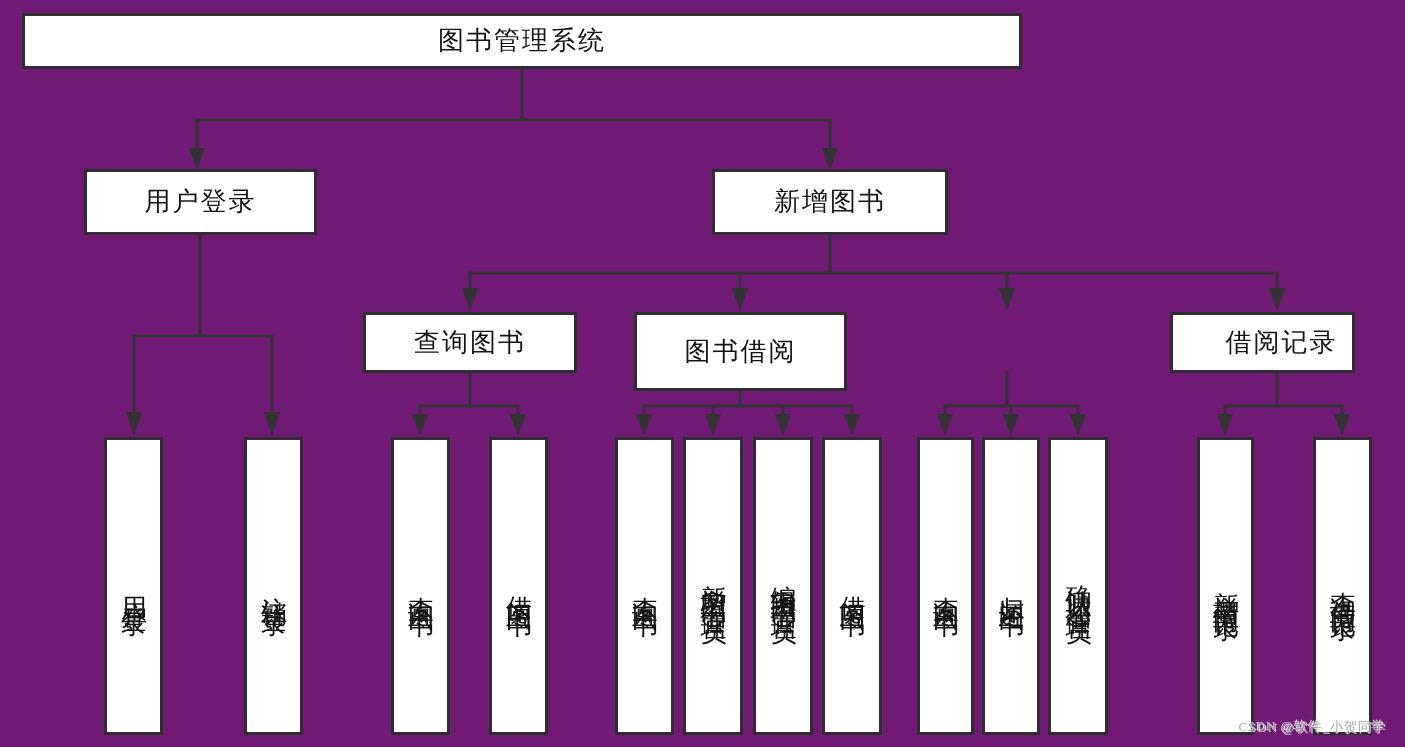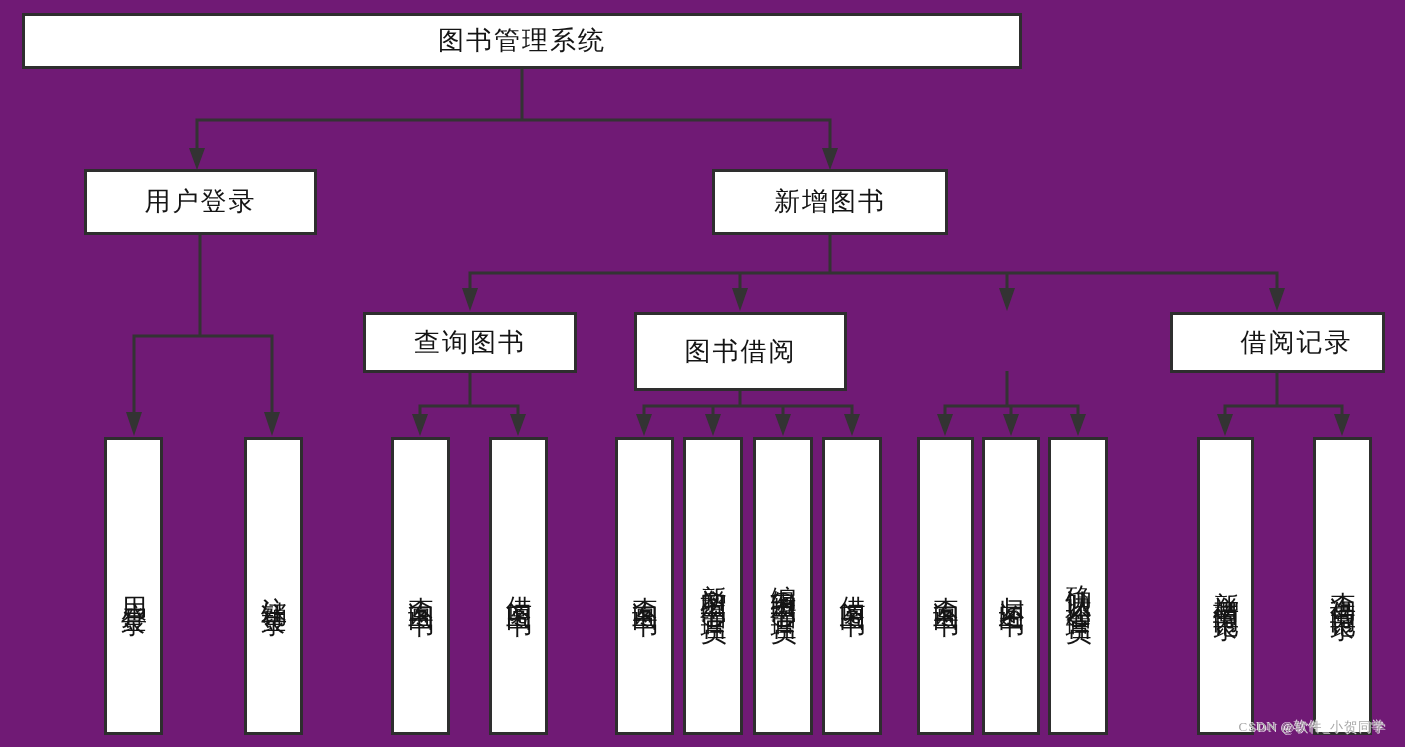--- a/index.html
+++ b/index.html
@@ -91,21 +91,21 @@
   <div class="box" style="left:712px;top:169px;width:236px;height:66px;">
     <span class="hlabel">新增图书</span>
   </div>
 
   <div class="box" style="left:363px;top:312px;width:214px;height:61px;">
     <span class="hlabel">查询图书</span>
   </div>
   <div class="box" style="left:634px;top:312px;width:213px;height:79px;">
     <span class="hlabel">图书借阅</span>
   </div>
-  <div class="box" style="left:1170px;top:312px;width:215px;height:61px;padding-left:38px;">
+  <div class="box" style="left:1170px;top:312px;width:185px;height:61px;padding-left:38px;">
     <span class="hlabel">借阅记录</span>
   </div>
 
   <div class="box leaf" style="left:104px;width:59px;">
     <span class="vlabel">用户登录</span>
   </div>
   <div class="box leaf" style="left:244px;width:59px;">
     <span class="vlabel">注销登录</span>
   </div>
 

